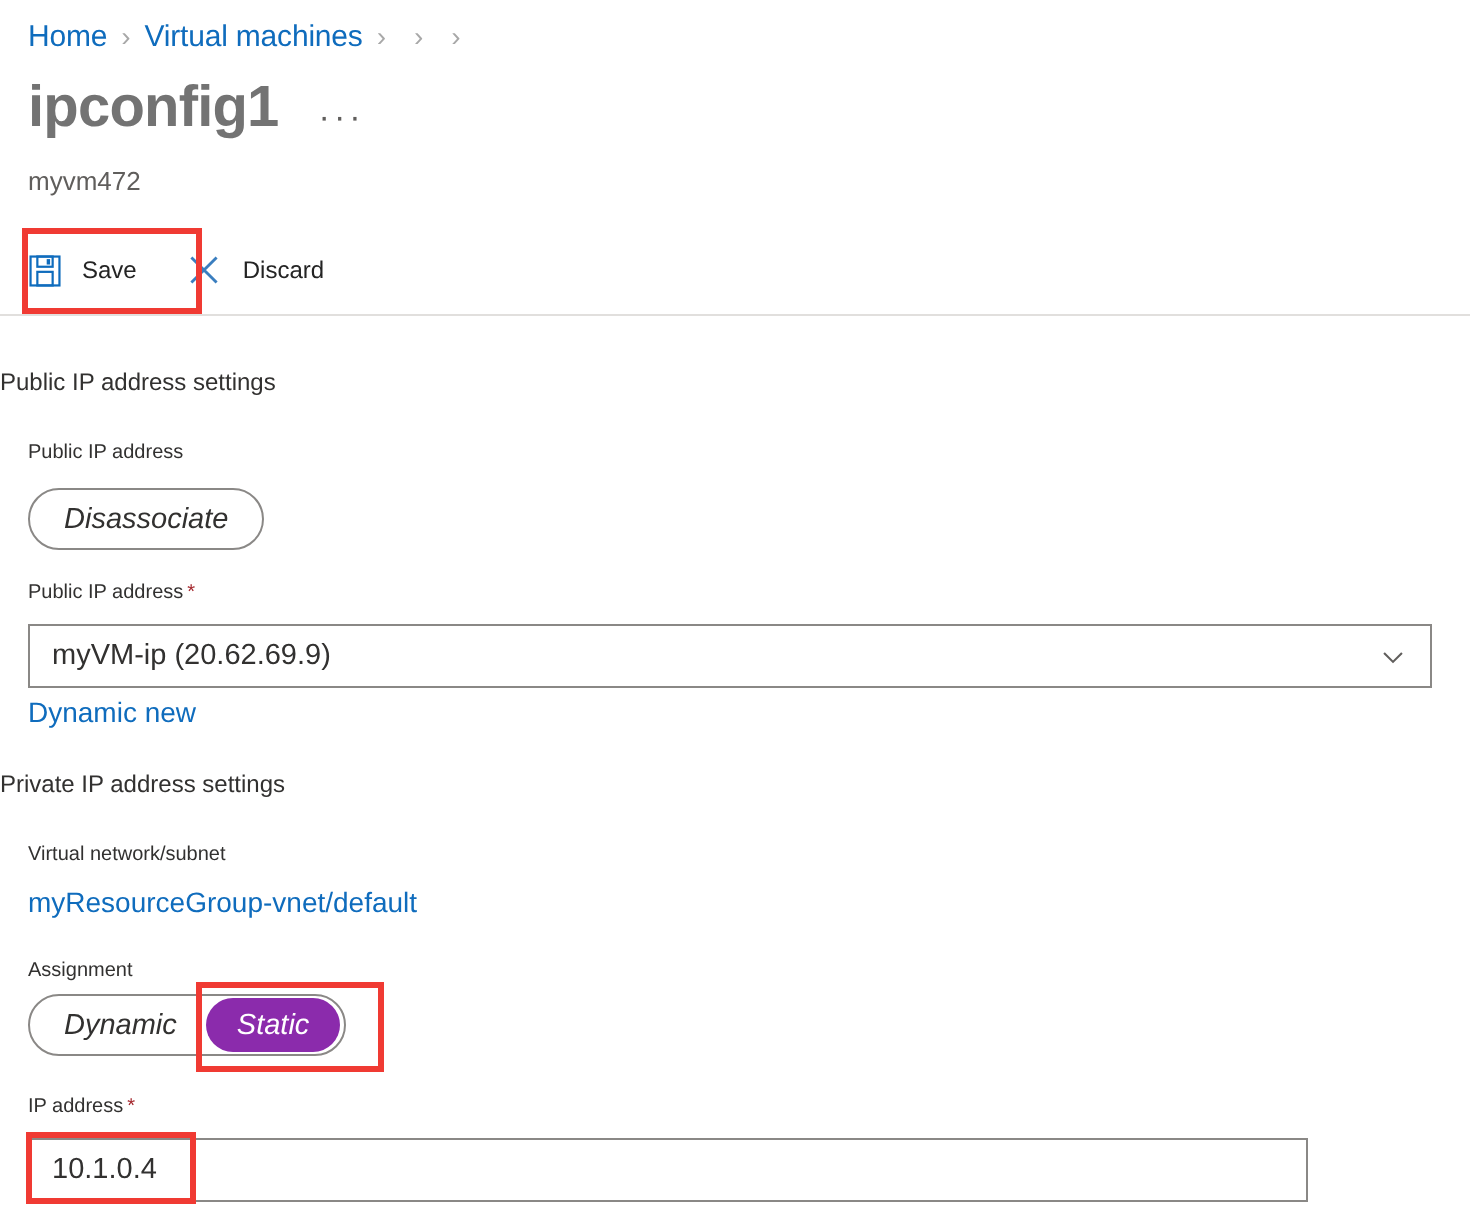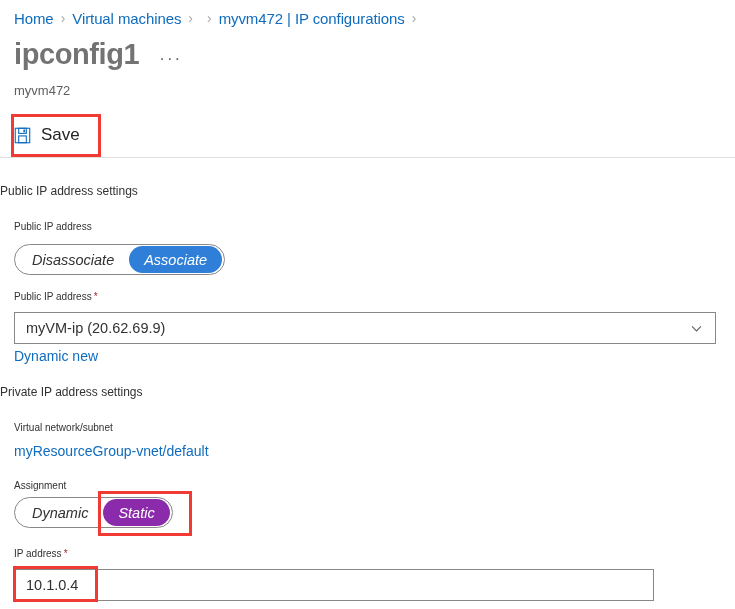--- a/index.html
+++ b/index.html
@@ -81,21 +81,21 @@
     height: 42px;
     display: flex;
     align-items: center;
   }
   .cmd-btn {
     display: flex;
     align-items: center;
     height: 42px;
     padding: 0 12px;
     cursor: pointer;
-    font-size: 17px;
+    font-size: 12px;
     color: #242424;
     background: transparent;
     border: none;
     font-family: inherit;
   }
   .cmd-btn .glyph {
     display: inline-flex;
     align-items: center;
     justify-content: center;
     width: 20px;
@@ -235,21 +235,20 @@
 </style>
 </head>
 <body>
 
 <div class="breadcrumb">
   <span class="crumb">Home</span>
   <span class="crumb-sep">›</span>
   <span class="crumb">Virtual machines</span>
   <span class="crumb-sep">›</span>
   <span class="crumb-sep">›</span>
-  <span class="crumb">myvm472 | IP configurations</span>
   <span class="crumb-sep">›</span>
 </div>
 
 <div class="title-row">
   <span class="page-title">ipconfig1</span>
   <span class="ellipsis-btn">···</span>
 </div>
 <div class="subtitle">myvm472</div>
 
 <div class="commandbar">
@@ -258,34 +257,41 @@
       <svg width="17" height="17" viewBox="0 0 20 20" fill="none" aria-hidden="true">
         <rect x="1.5" y="1.5" width="17" height="17" stroke="#0f6cbd" stroke-width="1.3" fill="none"></rect>
         <rect x="5.5" y="1.5" width="9" height="6" stroke="#0f6cbd" stroke-width="1.3" fill="none"></rect>
         <rect x="5.5" y="10.5" width="9" height="8" stroke="#0f6cbd" stroke-width="1.3" fill="none"></rect>
         <rect x="11" y="3" width="2" height="3.2" fill="#0f6cbd"></rect>
       </svg>
     </span>
     <span class="cmd-label">Save</span>
   </button>
 
+  <button class="cmd-btn">
+    <span class="glyph">
+      <svg width="18" height="18" viewBox="0 0 20 20" aria-hidden="true">
+        <path d="M3 3 L17 17 M17 3 L3 17" stroke="#3a7ebf" stroke-width="1.6" fill="none"></path>
+      </svg>
+    </span>
+    <span class="cmd-label">Discard</span>
+  </button>
 </div>
 <div class="hl-save"></div>
 <div class="divider"></div>
 
 <div class="form">
 
   <div class="abs section-head" style="top:8px;">Public IP address settings</div>
 
   <div class="abs field-label" style="top:45px;">Public IP address</div>
 
   <div class="abs" style="left:14px; top:68px;">
     <div class="pillgroup">
       <button class="pill">Disassociate</button>
-      <button class="pill sel-blue">Associate</button>
     </div>
   </div>
 
   <div class="abs field-label" style="top:115px;">
     <span>Public IP address</span><span class="req">*</span>
   </div>
 
   <div class="abs" style="left:14px; top:136px; width:702px;">
     <div class="select-box">
       <span class="select-val">myVM-ip (20.62.69.9)</span>

